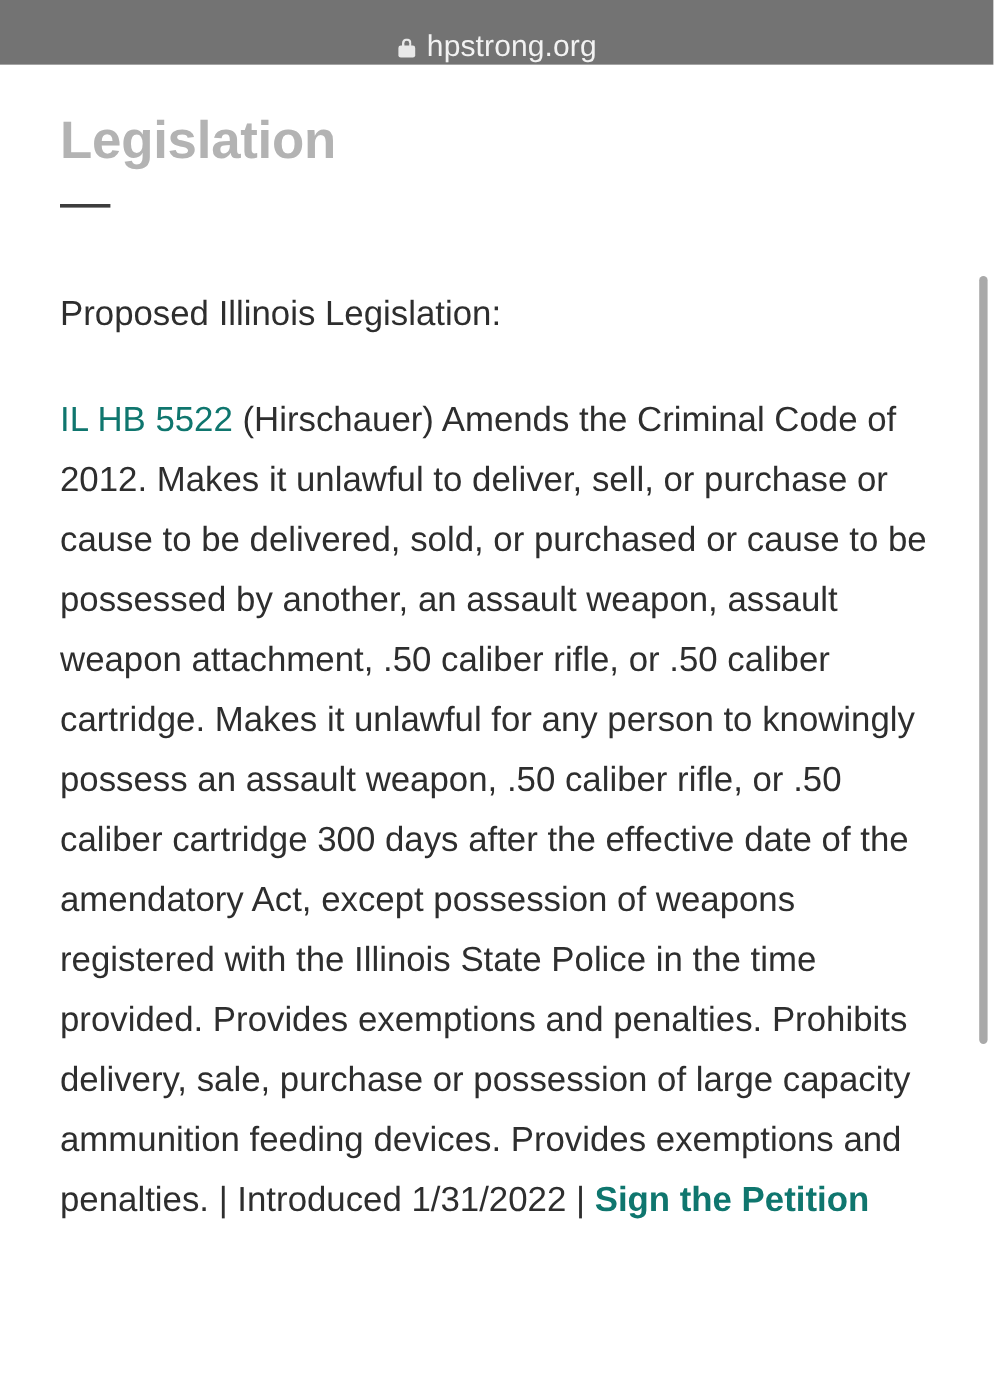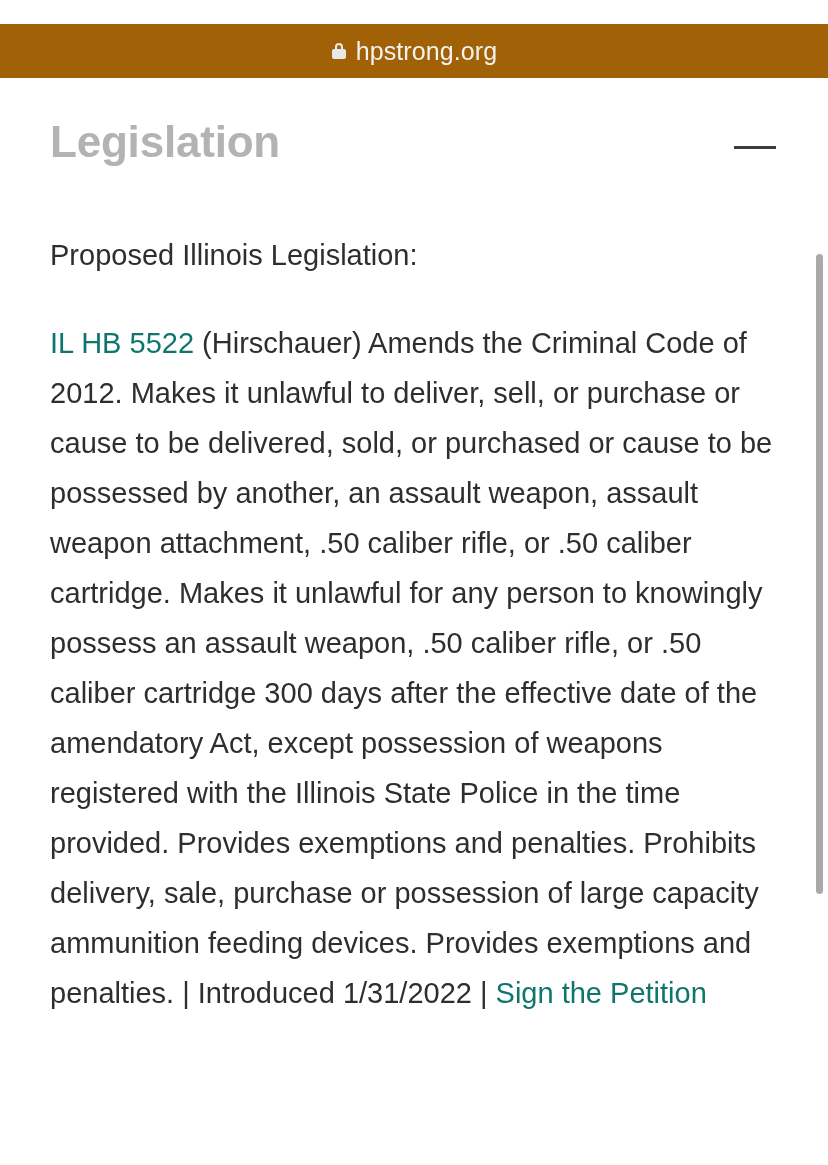--- a/index.html
+++ b/index.html
@@ -11,27 +11,26 @@
     width: 828px;
     height: 1165px;
     font-family: "Liberation Sans", sans-serif;
     overflow: hidden;
     position: relative;
   }
 
   
   .browser-bar {
     height: 54px;
-    background: #a16207;
+    background: #737373;
     display: flex;
-    align-items: center;
+    align-items: flex-end;
     justify-content: center;
     width: 100%;
     box-sizing: border-box;
-    margin-top: 24px;
   }
   .url-wrap {
     display: flex;
     align-items: center;
     gap: 9px;
   }
   .lock-icon {
     display: inline-block;
     width: 16px;
     height: 18px;
@@ -70,20 +69,21 @@
     height: 1111px;
     background: #ffffff;
     box-sizing: border-box;
   }
 
   .accordion-header {
     display: flex;
     align-items: flex-start;
     justify-content: space-between;
     padding: 40px 52px 0 50px;
+    flex-direction: column;
   }
   .accordion-title {
     font-size: 44px;
     font-weight: bold;
     color: #b3b3b3;
     letter-spacing: -0.2px;
     line-height: 1.1;
     margin: 0;
   }
   .collapse-toggle {
@@ -106,21 +106,21 @@
   .para-lead {
     margin: 0 0 38px 0;
     padding-top: 64px;
   }
   a.bill-link,
   a.petition-link {
     color: #0f766e;
     text-decoration: none;
   }
   a.petition-link {
-    font-weight: normal;
+    font-weight: bold;
   }
 
   
   .scrollbar-track {
     position: absolute;
     top: 118px;
     right: 5px;
     width: 7px;
     height: 993px;
     background: transparent;

